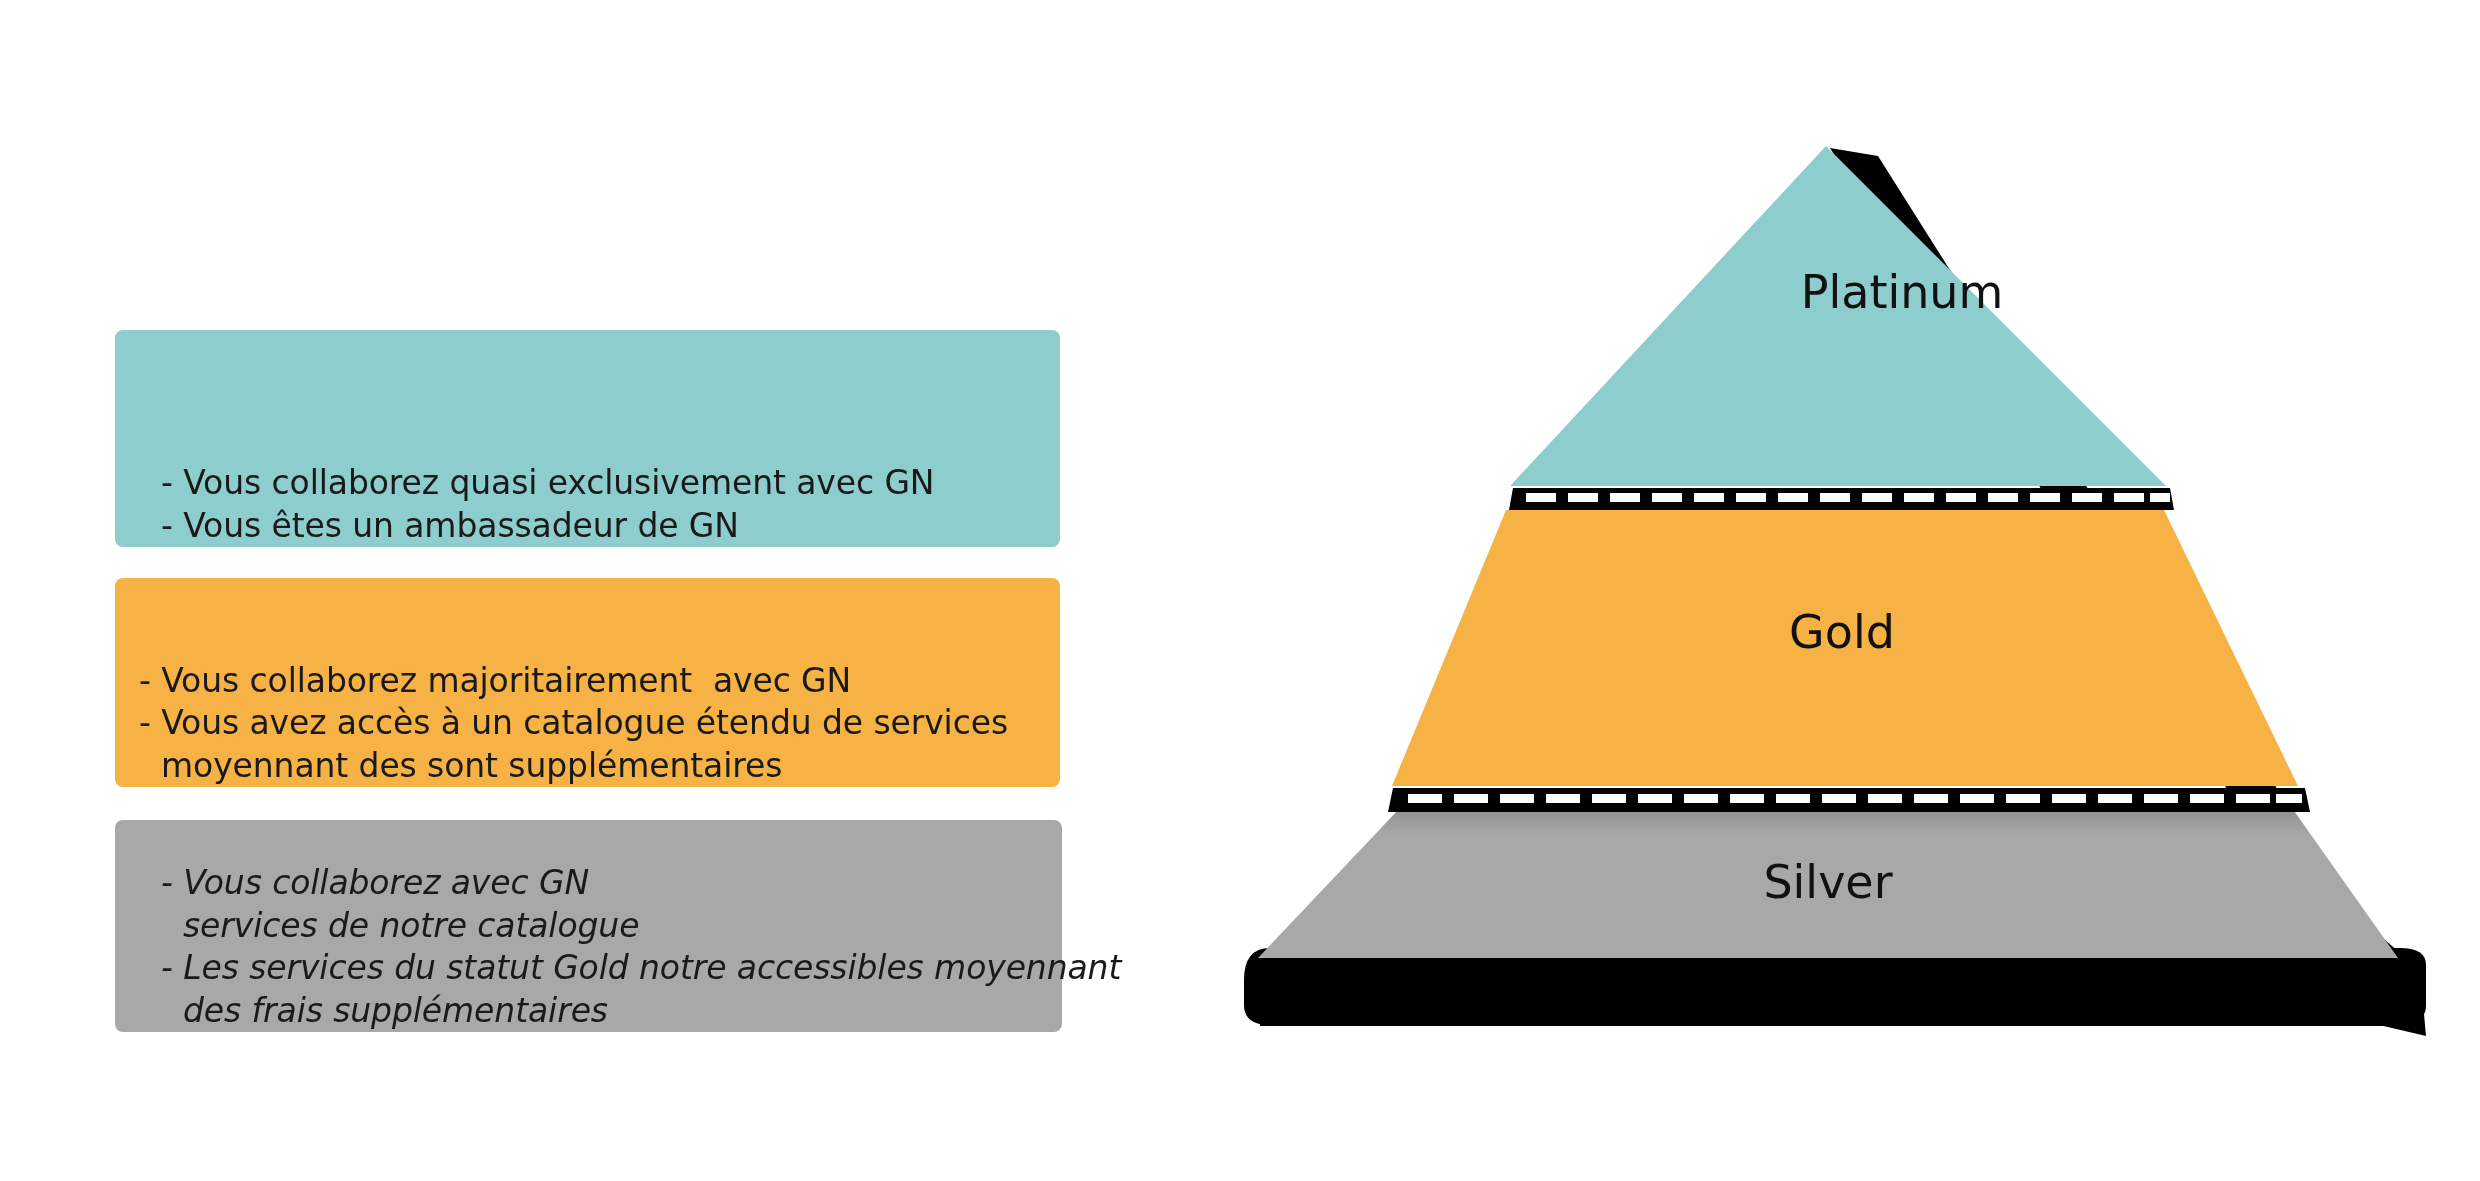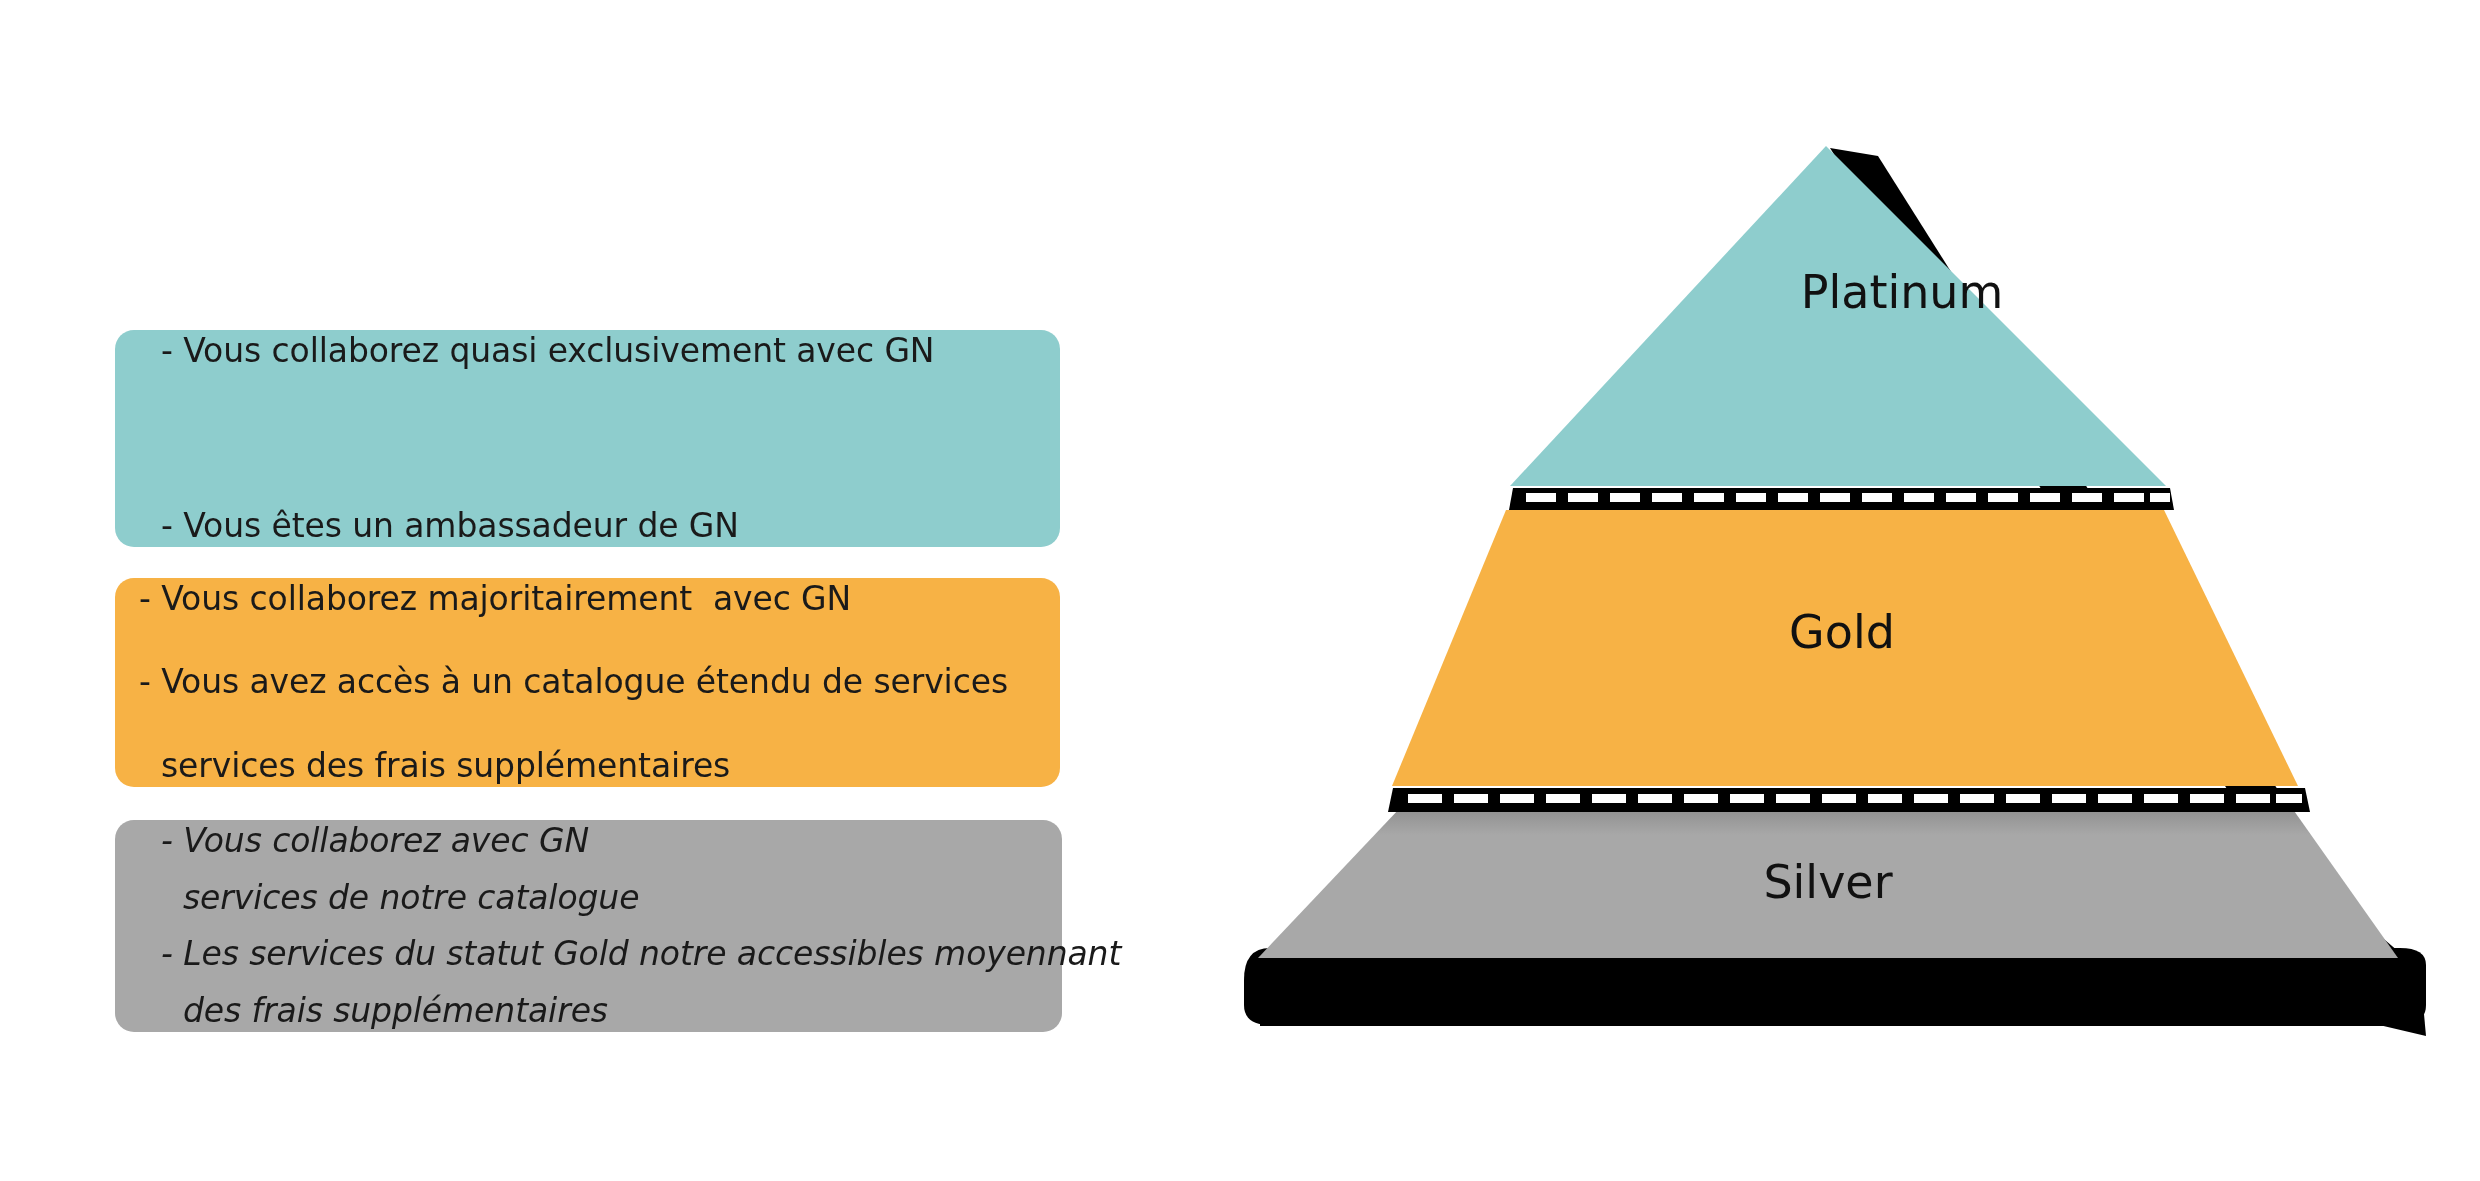--- a/index.html
+++ b/index.html
@@ -20,25 +20,25 @@
     left: 0;
     top: 0;
     width: 2480px;
     height: 1181px;
     background: #ffffff;
   }
 
   
   .card {
     position: absolute;
-    border-radius: 19px;
+    border-radius: 8px;
     box-sizing: border-box;
     display: flex;
     flex-direction: column;
-    justify-content: space-between;
+    justify-content: flex-end;
     padding: 0 34px 0 46px;
   }
   .card .line {
     color: #1a1a1a;
     font-size: 33px;
     line-height: 1.285;
     letter-spacing: -0.1px;
     white-space: pre;
   }
   .card .line.cont {
@@ -95,21 +95,21 @@
 <div id="canvas">
 
   <div class="card" id="card-platinum">
     <div class="line">- Vous collaborez quasi exclusivement avec GN</div>
     <div class="line">- Vous êtes un ambassadeur de GN</div>
   </div>
 
   <div class="card" id="card-gold">
     <div class="line">- Vous collaborez majoritairement  avec GN</div>
     <div class="line">- Vous avez accès à un catalogue étendu de services</div>
-    <div class="line cont">services des frais supplémentaires</div>
+    <div class="line cont">moyennant des sont supplémentaires</div>
   </div>
 
   <div class="card" id="card-silver">
     <div class="line">- Vous collaborez avec GN</div>
     <div class="line cont">services de notre catalogue</div>
     <div class="line">- Les services du statut Gold notre accessibles moyennant</div>
     <div class="line cont">des frais supplémentaires</div>
   </div>
 
   <div id="pyramid">

